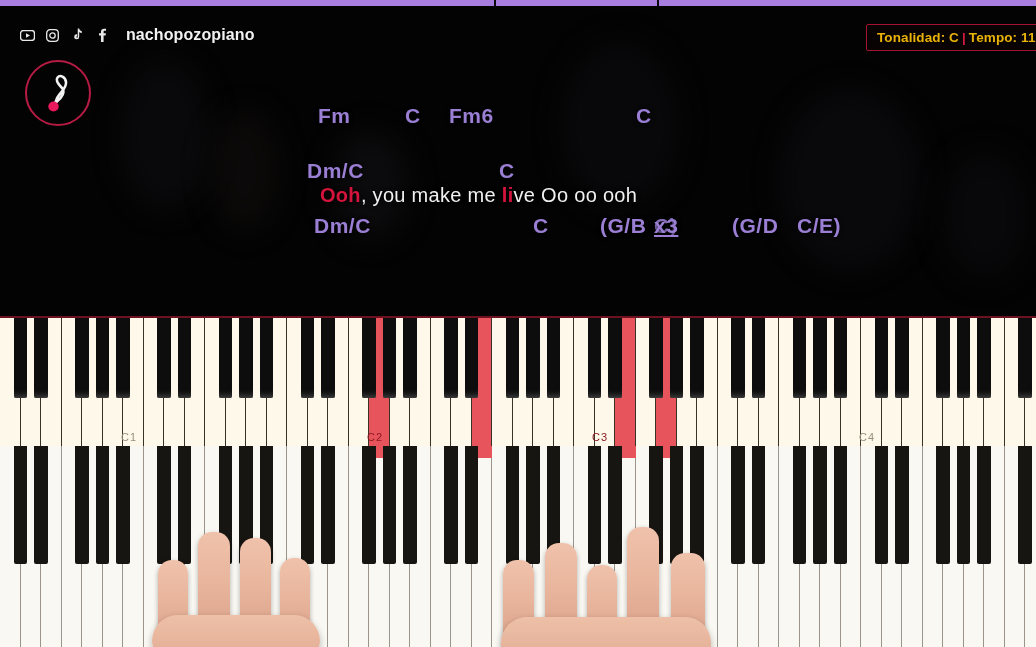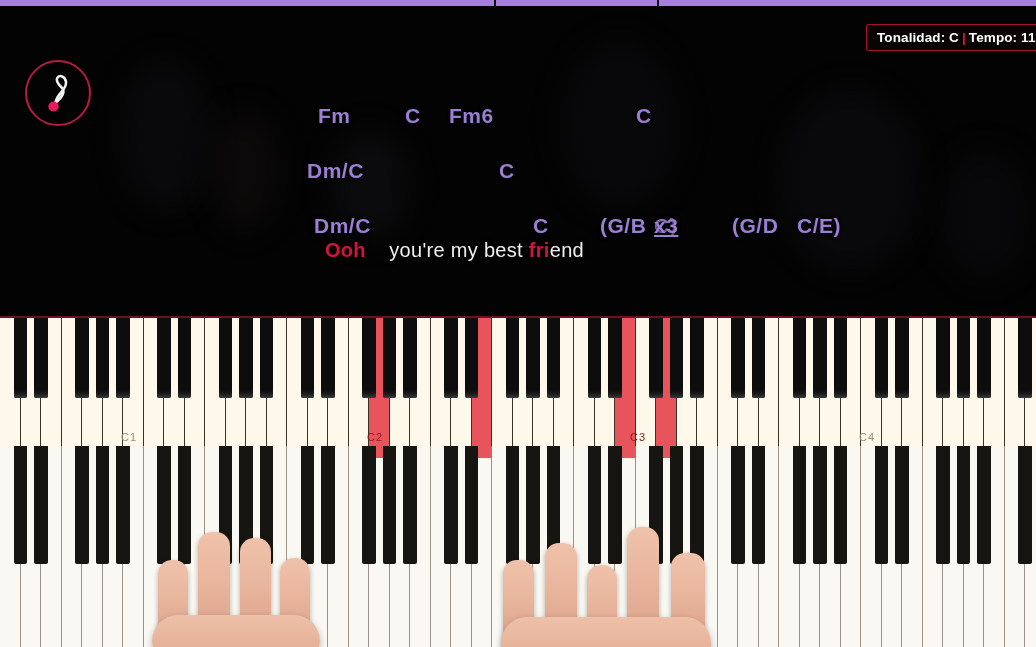--- a/index.html
+++ b/index.html
@@ -34,21 +34,21 @@
   .coda-badge{position:absolute;top:2px;left:496px;width:160px;height:53px;
               border:3px solid #a87fe0;border-top:none;border-radius:0 0 9px 9px;
               background:#050505;display:flex;align-items:center;justify-content:center;z-index:55;}
   .coda-badge span{color:#b89ae8;font-size:27px;font-weight:700;letter-spacing:2.5px;
                    font-family:"Liberation Sans", sans-serif;}
 
   
   .keytempo{position:absolute;top:24px;left:866px;height:25px;padding:0 10px;
             border:1.5px solid #a41230;background:#0a0304;display:flex;align-items:center;
             white-space:nowrap;z-index:55;border-radius:2px;}
-  .keytempo span{color:#ffffff;font-size:13.5px;font-weight:700;letter-spacing:.1px;}
+  .keytempo span{color:#eab308;font-size:13.5px;font-weight:700;letter-spacing:.1px;}
   .keytempo .sep{color:#d61a40;margin:0 3px;}
 
   
   .lyric-block{position:absolute;left:0;top:104px;width:1036px;z-index:25;}
   .lyric-line{position:relative;height:55px;}
   .chord-row{position:relative;height:26px;}
   .chord{position:absolute;color:#9b7fd4;font-size:21px;font-weight:700;
          letter-spacing:.5px;white-space:nowrap;text-shadow:0 0 4px rgba(0,0,0,.9);}
   .lyr-row{position:absolute;top:25px;white-space:nowrap;}
   .lyr{color:#f0f0f0;font-size:20px;font-weight:400;letter-spacing:.3px;
@@ -98,20 +98,45 @@
     <div class="vid-blob" style="left:560px;top:40px;width:120px;height:170px;background:#0e0d11;"></div>
     <div class="vid-blob" style="left:780px;top:90px;width:140px;height:180px;background:#101016;"></div>
     <div class="vid-blob" style="left:940px;top:150px;width:90px;height:130px;background:#0d0c10;"></div>
   </div>
 
   <div class="progress-bar">
     <div class="seg-gap" style="left:494px;"></div>
     <div class="seg-gap" style="left:657px;"></div>
   </div>
 
+  <div class="social-row">
+    <span class="social-ico">
+      <svg width="15" height="11" viewBox="0 0 15 11">
+          <rect x="0.5" y="0.5" width="14" height="10" rx="3" fill="none" stroke="#e8e8e8" stroke-width="1.4"></rect>
+          <polygon points="6,3.2 10,5.5 6,7.8" fill="#e8e8e8"></polygon>
+        </svg>
+    </span>
+    <span class="social-ico">
+      <svg width="13" height="13" viewBox="0 0 13 13">
+          <rect x="0.7" y="0.7" width="11.6" height="11.6" rx="3.4" fill="none" stroke="#e8e8e8" stroke-width="1.3"></rect>
+          <circle cx="6.5" cy="6.5" r="2.7" fill="none" stroke="#e8e8e8" stroke-width="1.3"></circle>
+        </svg>
+    </span>
+    <span class="social-ico">
+      <svg width="12" height="14" viewBox="0 0 12 14">
+          <path d="M7.2 0.6v8.2a2.5 2.5 0 1 1-2.1-2.47v2.0a0.7 0.7 0 1 0 0.65 0.7V0.6h1.45c0.22 1.5 1.2 2.4 2.6 2.55v1.9c-1.0-0.03-1.9-0.38-2.6-0.98z" fill="#e8e8e8"></path>
+        </svg>
+    </span>
+    <span class="social-ico">
+      <svg width="9" height="14" viewBox="0 0 9 14">
+          <path d="M5.6 14V7.6h2.0l0.3-2.3H5.6V3.9c0-0.66 0.19-1.1 1.13-1.1H8V0.75C7.76 0.72 6.99 0.65 6.1 0.65c-1.86 0-3.13 1.14-3.13 3.22v1.43H1v2.3h1.97V14z" fill="#e8e8e8"></path>
+        </svg>
+    </span>
+    <span class="handle">nachopozopiano</span>
+  </div>
 
   <div class="logo">
     <svg width="34" height="44" viewBox="0 0 34 44">
       <path d="M14 36 C14 22, 26 20, 25 11 C24.4 5.5, 19 3.5, 16.5 6.5 C14.2 9.4, 17.5 13.5, 21 17 C24.5 20.5, 21 27, 15.5 31" fill="none" stroke="#f2f2f2" stroke-width="2.6" stroke-linecap="round"></path>
       <ellipse cx="12.5" cy="35.5" rx="5.2" ry="5.0" fill="#e8185c"></ellipse>
     </svg>
   </div>
 
 
   <div class="keytempo">
@@ -127,32 +152,32 @@
           <span class="chord" style="left: 405px;">C</span>
           <span class="chord" style="left: 449px;">Fm6</span>
           <span class="chord" style="left: 636px;">C</span>
         </div>
       </div>
       <div class="lyric-line">
         <div class="chord-row">
           <span class="chord" style="left: 307px;">Dm/C</span>
           <span class="chord" style="left: 499px;">C</span>
         </div>
+        <div class="lyr-row" style="left: 320px;"><span class="lyr hl">Ooh</span><span class="lyr">, you make me </span><span class="lyr hl">li</span><span class="lyr">ve  Oo oo ooh</span></div>
       </div>
       <div class="lyric-line">
         <div class="chord-row">
           <span class="chord" style="left: 314px;">Dm/C</span>
           <span class="chord" style="left: 533px;">C</span>
           <span class="chord" style="left: 600px;">(G/B</span>
           <span class="chord" style="left: 654px;">C)</span>
           <span class="chord" style="left: 654px; text-decoration: underline;">x3</span>
           <span class="chord" style="left: 732px;">(G/D</span>
           <span class="chord" style="left: 797px;">C/E)</span>
         </div>
-        <div class="lyr-row" style="left: 325px;"><span class="lyr hl">Ooh</span><span class="lyr">&nbsp;&nbsp;&nbsp; you're my best </span><span class="lyr hl">fri</span><span class="lyr">end</span></div>
       </div>
     </div>
 
   <div class="kb-overlay" id="kb-overlay">
       <div class="wkey" style="left: 0px; width: 20.5px;"></div>
       <div class="wkey" style="left: 20.5px; width: 20.5px;"></div>
       <div class="wkey" style="left: 41px; width: 20.5px;"></div>
       <div class="wkey" style="left: 61.5px; width: 20.5px;"></div>
       <div class="wkey" style="left: 82px; width: 20.5px;"></div>
       <div class="wkey" style="left: 102.5px; width: 20.5px;"></div>
@@ -232,21 +257,21 @@
       <div class="bkey" style="left: 813.235px; width: 13.53px;"></div>
       <div class="bkey" style="left: 833.735px; width: 13.53px;"></div>
       <div class="bkey" style="left: 874.735px; width: 13.53px;"></div>
       <div class="bkey" style="left: 895.235px; width: 13.53px;"></div>
       <div class="bkey" style="left: 936.235px; width: 13.53px;"></div>
       <div class="bkey" style="left: 956.735px; width: 13.53px;"></div>
       <div class="bkey" style="left: 977.235px; width: 13.53px;"></div>
       <div class="bkey" style="left: 1018.24px; width: 13.53px;"></div>
       <div class="clabel" style="left: 121px;">C1</div>
       <div class="clabel on" style="left: 367px;">C2</div>
-      <div class="clabel on" style="left: 630px;">C3</div>
+      <div class="clabel on" style="left: 592px;">C3</div>
       <div class="clabel" style="left: 859px;">C4</div>
     </div>
 
   <div class="kb-video" id="kb-video">
     <div class="shadowtop"></div>
     <div class="backwall"></div>
   <div class="vw" style="left: 0px; width: 20.5px;"></div>
       <div class="vw" style="left: 20.5px; width: 20.5px;"></div>
       <div class="vw" style="left: 41px; width: 20.5px;"></div>
       <div class="vw" style="left: 61.5px; width: 20.5px;"></div>

